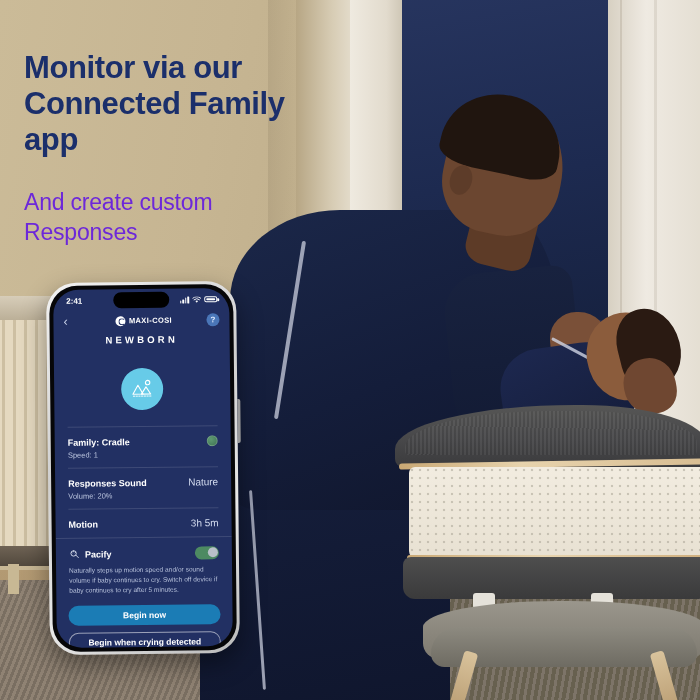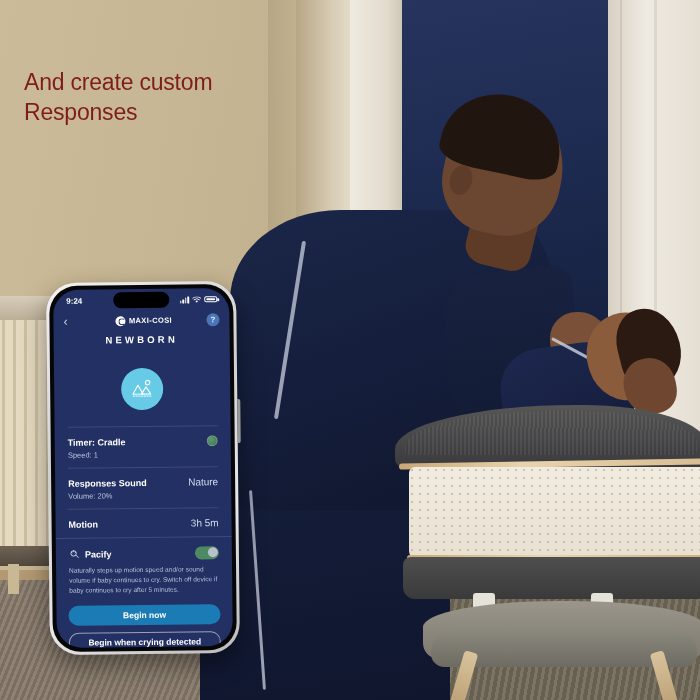--- a/index.html
+++ b/index.html
@@ -213,22 +213,22 @@
 
   
   .headline {
     position:absolute; left:24px; top:50px; width:300px; z-index:6;
   }
   .headline h1 {
     font-size:31px; line-height:1.16; color:#1b2f6b;
     font-weight:800; letter-spacing:-.4px;
   }
   .headline h2 {
-    margin-top:18px; font-size:23px; line-height:1.3;
-    color:#7f1d1d; font-weight:400; letter-spacing:-.2px;
+    margin-top:30px; font-size:23px; line-height:1.3;
+    color:#6d28d9; font-weight:400; letter-spacing:-.2px;
   }
 
   
   .phone {
     position:absolute; left:48px; top:282px; width:190px; height:372px; z-index:10;
     border-radius:30px;
     background:linear-gradient(145deg,#f3f3f3,#cfcfcf 40%,#e8e8e8 70%,#b9b9b9);
     padding:3px;
     box-shadow:0 10px 26px rgba(0,0,0,.42);
     transform:rotate(-0.6deg);
@@ -419,31 +419,32 @@
     <div class="bas-foot" style="left:78px"></div>
     <div class="bas-foot" style="left:196px"></div>
     <div class="bas-base"></div>
     <div class="bas-base2"></div>
     <div class="bas-leg" style="left:62px;top:246px;transform:rotate(16deg)"></div>
     <div class="bas-leg" style="left:262px;top:246px;transform:rotate(-16deg)"></div>
   </div>
 </div>
 
 <div class="headline">
+  <h1>Monitor via our Connected Family app</h1>
   <h2>And create custom Responses</h2>
 </div>
 
 <div class="phone">
   <div class="side-btn"></div>
   <div class="phone-body">
     <div class="screen">
 
       <div class="statusbar">
         <div class="notch"></div>
-        <span>9:24</span>
+        <span>2:41</span>
         <span class="sb-right">
           <span class="bars">
             <i></i>
               <i></i>
               <i></i>
               <i></i>
           </span>
           <svg width="9" height="7" viewBox="0 0 12 9">
             <path d="M6 8.2 L4.2 5.9 a2.9 2.9 0 0 1 3.6 0 Z" fill="#fff"></path>
             <path d="M2.4 4.2 a5.6 5.6 0 0 1 7.2 0" stroke="#fff" stroke-width="1.2" fill="none" stroke-linecap="round"></path>
@@ -473,21 +474,21 @@
             <path d="M13 19 L18.5 10.5 L24 19 Z" fill="none" stroke="#fff" stroke-width="1.3" stroke-linejoin="round"></path>
             <path d="M3.5 21.4 H24.5" stroke="#fff" stroke-width="1.1" stroke-linecap="round" stroke-dasharray="1.6 1.6"></path>
           </svg>
         </div>
       </div>
 
       <div class="rows">
 
         <div class="row">
           <div class="row-main">
-            <span class="row-title">Timer: Cradle</span>
+            <span class="row-title">Family: Cradle</span>
             <span class="dot-badge"></span>
           </div>
           <div class="row-sub">Speed: 1</div>
         </div>
 
         <div class="row">
           <div class="row-main">
             <span class="row-title">Responses Sound</span>
             <span class="row-value">Nature</span>
           </div>

